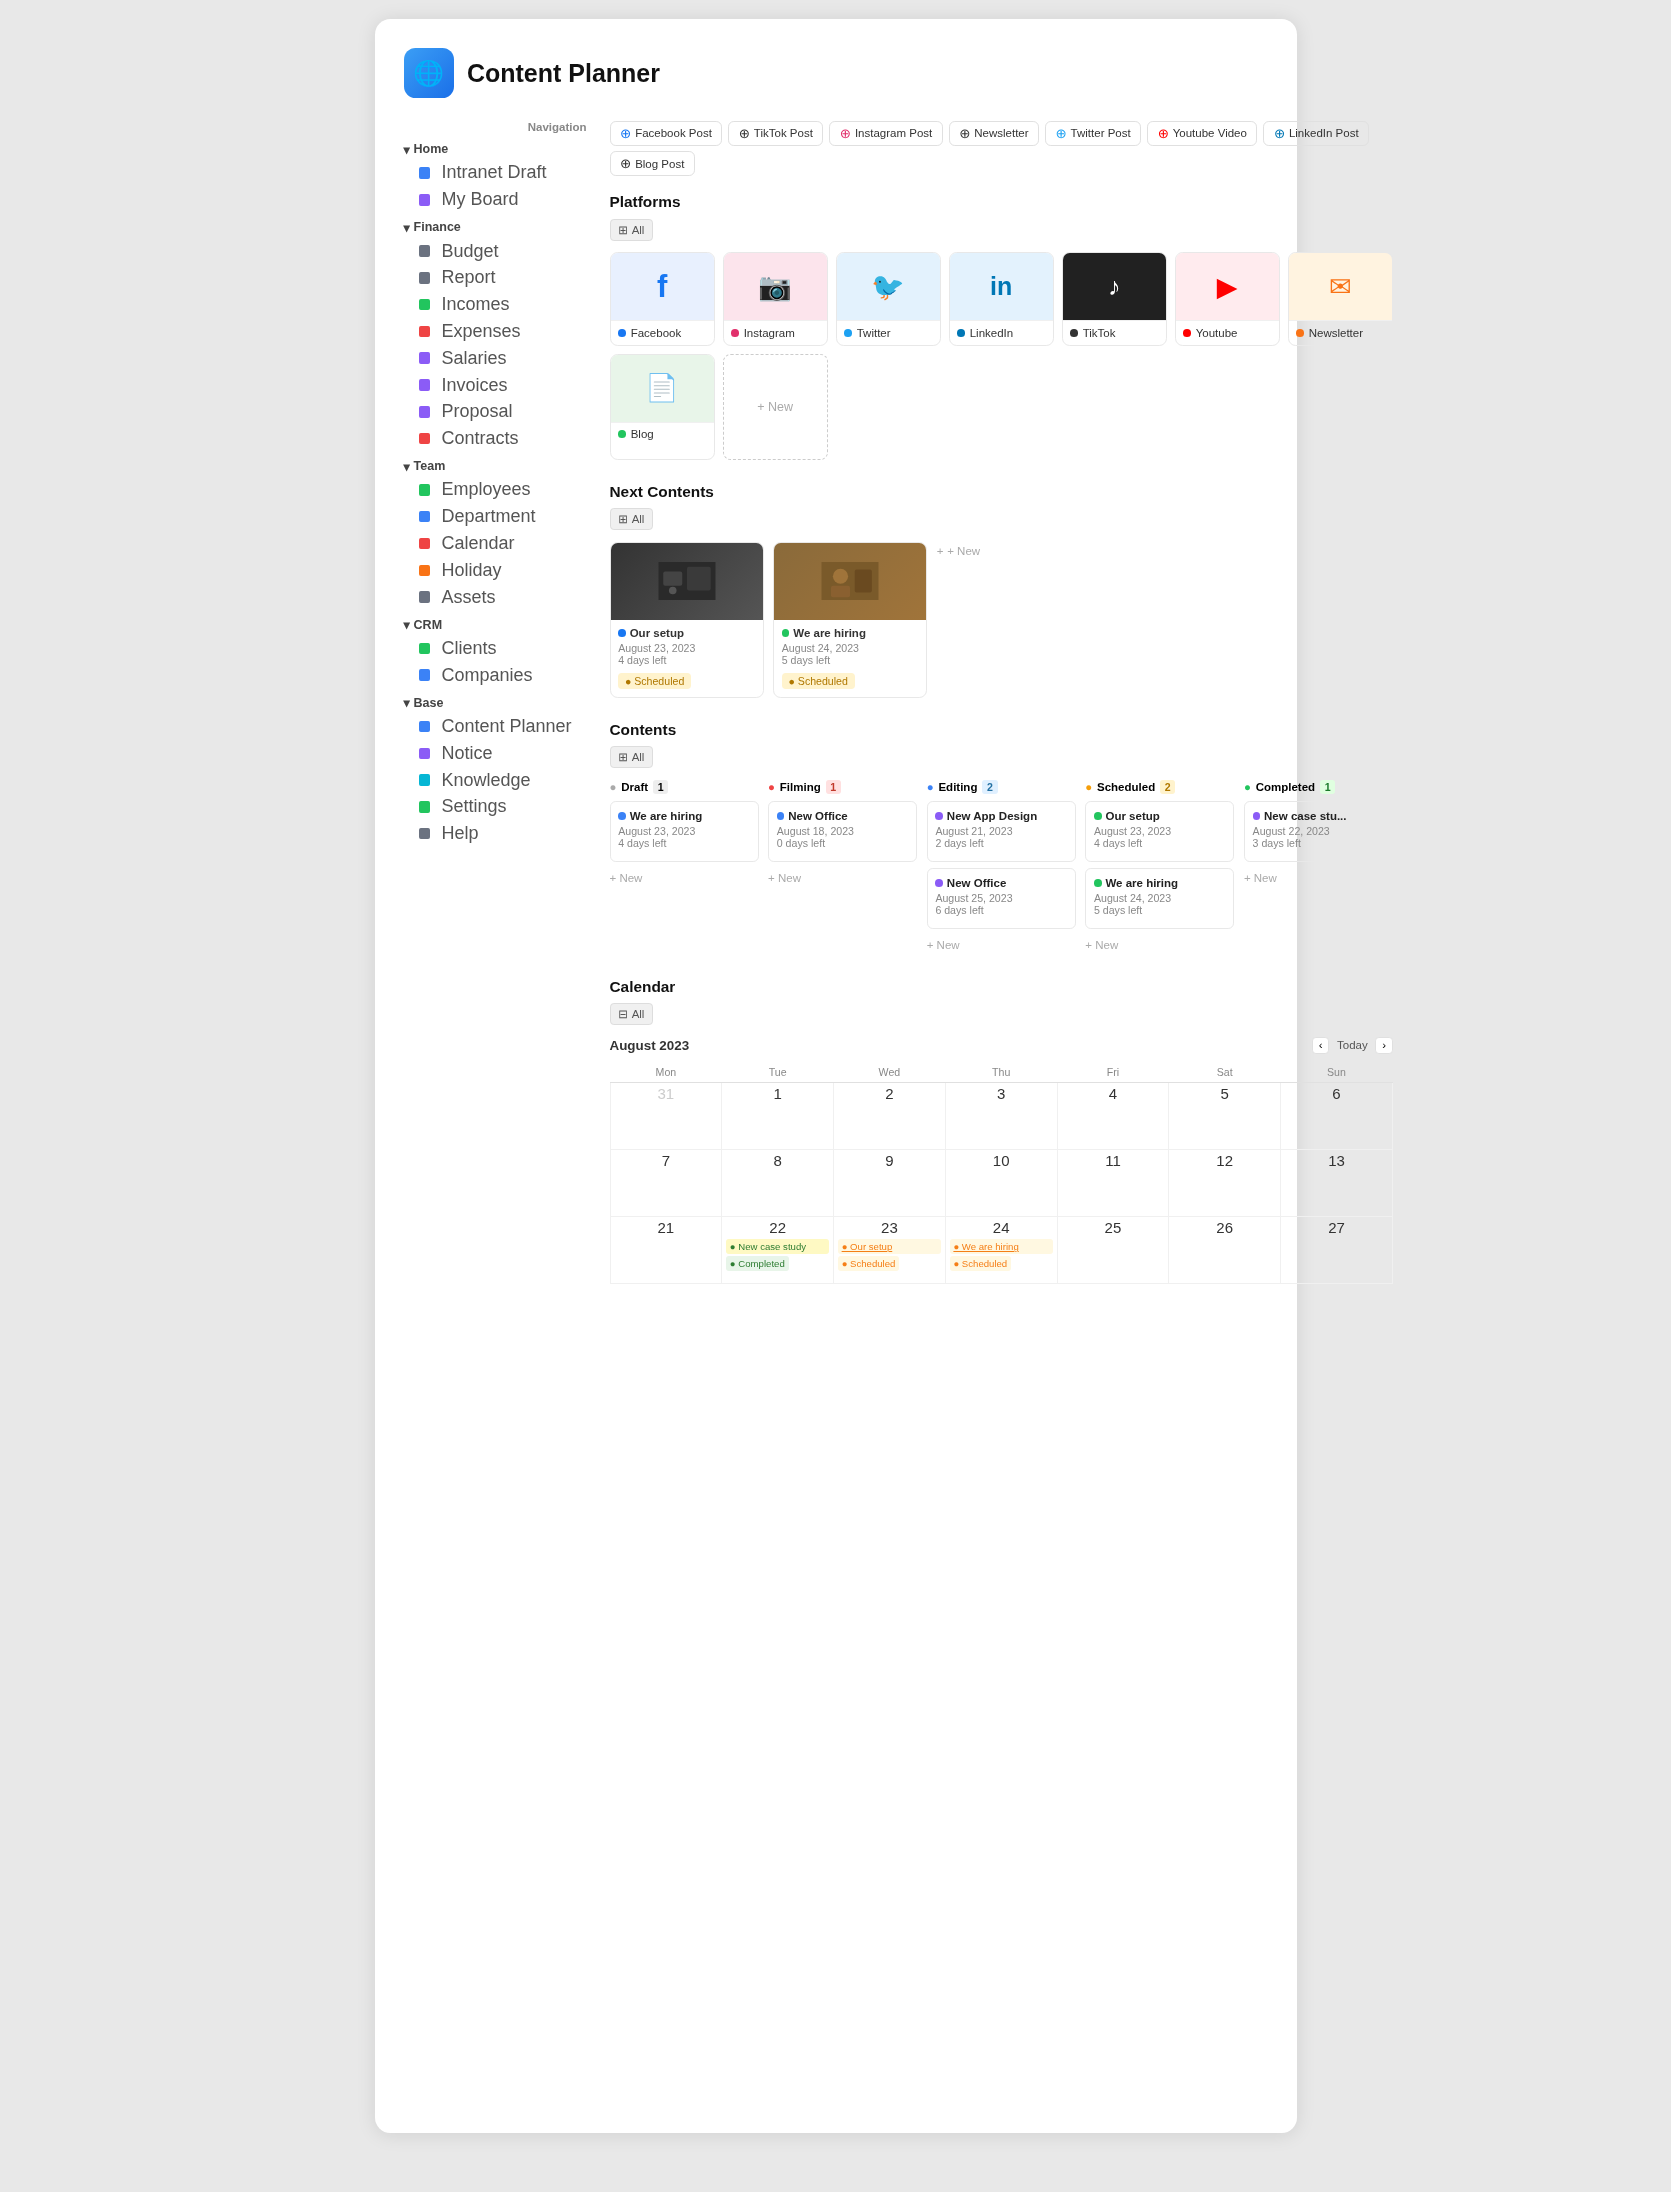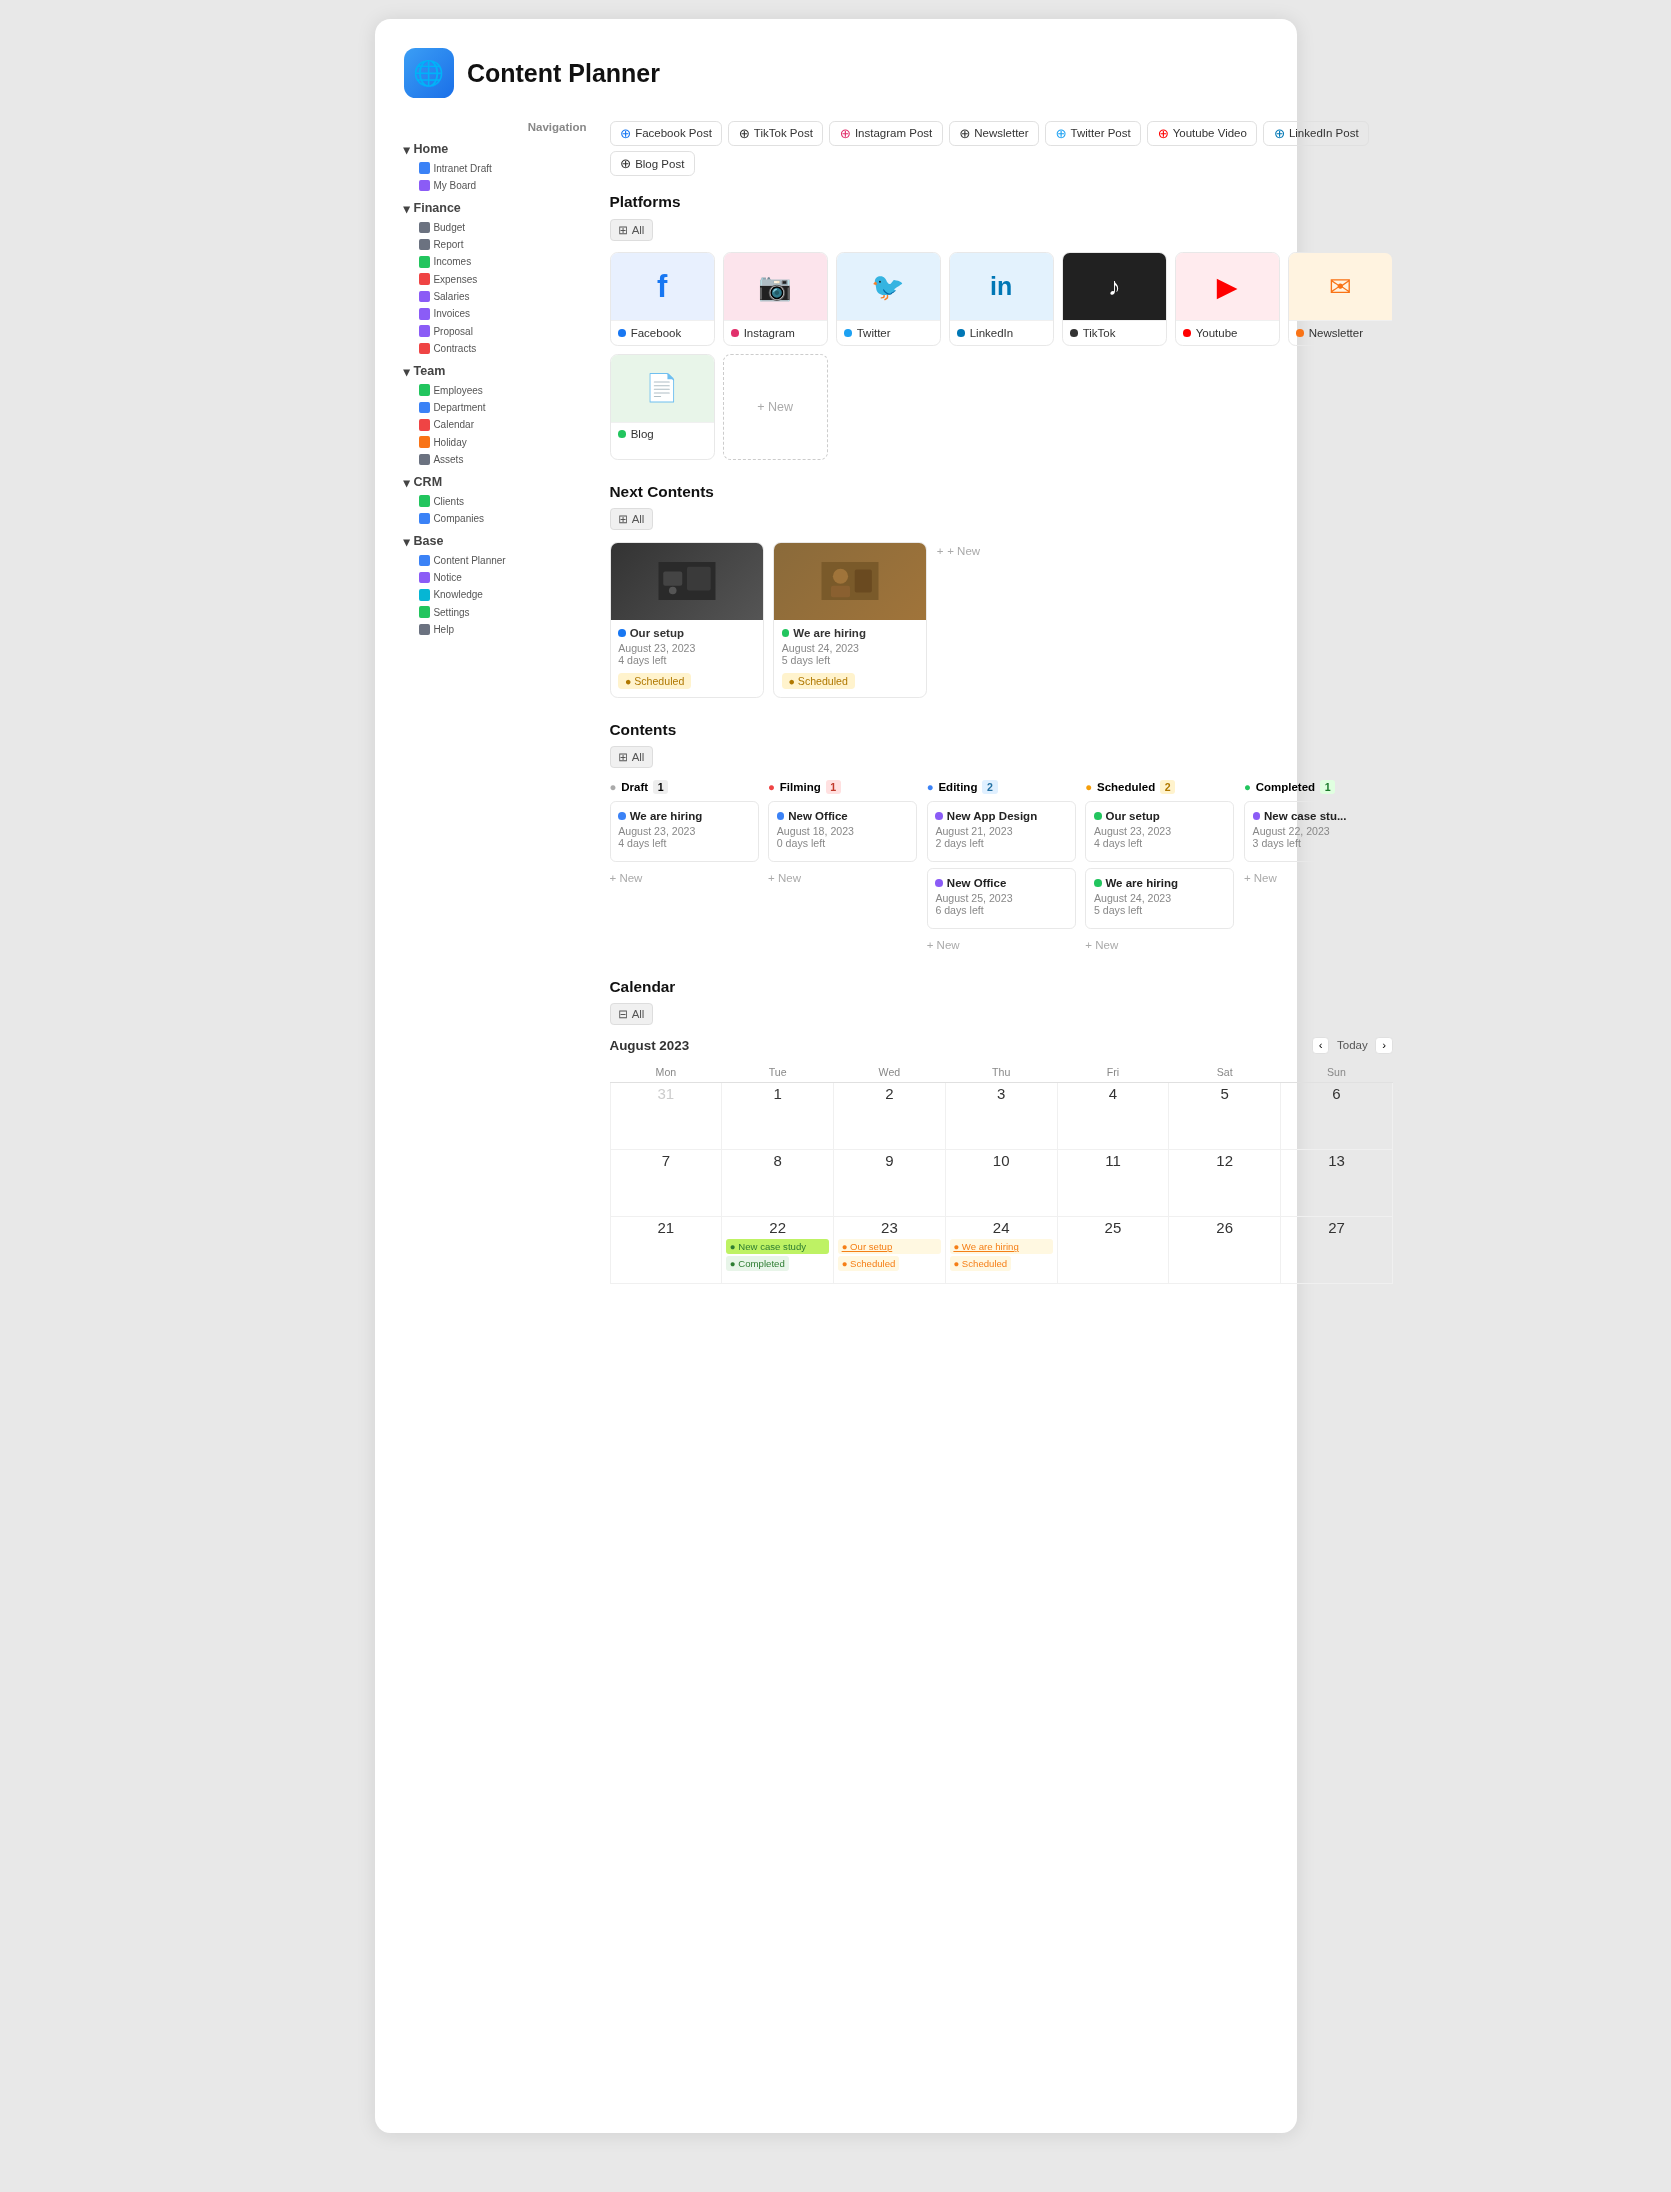--- a/index.html
+++ b/index.html
@@ -5,21 +5,21 @@
     * { box-sizing: border-box; margin: 0; padding: 0; }
     body { background: #e8e8e8; font-family: -apple-system, BlinkMacSystemFont, 'Segoe UI', sans-serif; display: flex; justify-content: center; align-items: flex-start; min-height: 100vh; padding: 19px; }
     .app-container { background: #fff; border-radius: 15.4px; width: 922px; min-height: 2114px; padding: 29px; box-shadow: 0 1.9px 19px rgba(0,0,0,0.1); display: flex; flex-direction: column; }
     .app-header { display: flex; align-items: center; gap: 13.4px; margin-bottom: 23px; }
     .app-icon { width: 50px; height: 50px; background: linear-gradient(135deg, #3b9ef5, #1a6fe8); border-radius: 11.5px; display: flex; align-items: center; justify-content: center; color: white; font-size: 25px; }
     .app-title { font-size: 25px; font-weight: 700; color: #111; }
     .main-layout { display: flex; gap: 0; flex: 1; }
     .sidebar { width: 183px; flex-shrink: 0; font-size: 12.5px; text-align: right; }
     .sidebar-group { margin-bottom: 3.8px; }
     .sidebar-group-header { display: flex; align-items: center; gap: 3.8px; font-size: 12.5px; font-weight: 600; color: #444; padding: 2.9px 0; cursor: pointer; }
-    .sidebar-item { display: flex; align-items: center; gap: 3px; padding: 2.9px 0 2.9px 15.4px; color: #555; font-size: 10px; cursor: pointer; border-radius: 3.8px; }
+    .sidebar-item { display: flex; align-items: center; gap: 11px; padding: 2.9px 0 2.9px 15.4px; color: #555; font-size: 18px; cursor: pointer; border-radius: 3.8px; }
     .nav-label { font-size: 11.5px; font-weight: 600; color: #888; margin-bottom: 5.8px; }
     .content-area { flex: 1; padding-left: 23px; }
     
     .quick-links { display: flex; flex-wrap: wrap; gap: 5.8px; margin-bottom: 17.3px; }
     .quick-link { display: flex; align-items: center; gap: 3.8px; padding: 3.8px 9.6px; border: 1px solid #e0e0e0; border-radius: 5.8px; font-size: 11.5px; color: #333; cursor: pointer; }
     
     .section { margin-bottom: 23px; }
     .section-title { font-size: 15.4px; font-weight: 700; color: #111; margin-bottom: 7.7px; }
     .filter-bar { display: flex; gap: 7.7px; margin-bottom: 11.5px; }
     .filter-btn { display: flex; align-items: center; gap: 3.8px; font-size: 11.5px; color: #555; padding: 2.9px 7.7px; border-radius: 3.8px; cursor: pointer; border: 1px solid transparent; }
@@ -51,21 +51,21 @@
     .calendar-header { display: flex; align-items: center; justify-content: space-between; margin-bottom: 7.7px; }
     .calendar-month { font-size: 13.4px; font-weight: 600; color: #333; }
     .calendar-nav { display: flex; align-items: center; gap: 7.7px; font-size: 11.5px; color: #555; }
     .cal-btn { cursor: pointer; padding: 1.9px 5.8px; border-radius: 3.8px; border: 1px solid #e0e0e0; background: white; font-size: 11.5px; }
     .calendar-table { width: 100%; border-collapse: collapse; font-size: 10.6px; }
     .calendar-table th { text-align: center; padding: 3.8px; color: #888; font-weight: 500; font-size: 10.6px; border-bottom: 1px solid #e0e0e0; }
     .calendar-table td { border: 1px solid #f0f0f0; vertical-align: top; padding: 2.9px 3.8px; height: 67px; width: 14.28%; color: #888; font-size: 10.6px; }
     .cal-date { font-size: 15px; color: #333; text-align: center; margin-bottom: 2.9px; }
     .cal-date.today { background: #e74c3c; color: white; border-radius: 50%; width: 17.3px; height: 17.3px; display: flex; align-items: center; justify-content: center; margin-left: auto; }
     .cal-event { font-size: 9.6px; padding: 1.9px 3.8px; border-radius: 2.9px; margin-bottom: 1.9px; white-space: nowrap; overflow: hidden; text-overflow: ellipsis; }
-    .cal-event.completed { background: #bef264; color: #2e7d32; }
+    .cal-event.completed { background: #fef9c3; color: #2e7d32; }
     .cal-event.scheduled { background: #fff8e1; color: #f57f17; text-decoration: underline; }
     .triangle { display: inline-block; }
     .triangle-down::before { content: '▾'; }
     
     .fb-bg { background: #e8f0fe; }
     .ig-bg { background: #fce4ec; }
     .tw-bg { background: #e3f2fd; }
     .li-bg { background: #e3f2fd; }
     .tt-bg { background: #212121; }
     .yt-bg { background: #ffebee; }

